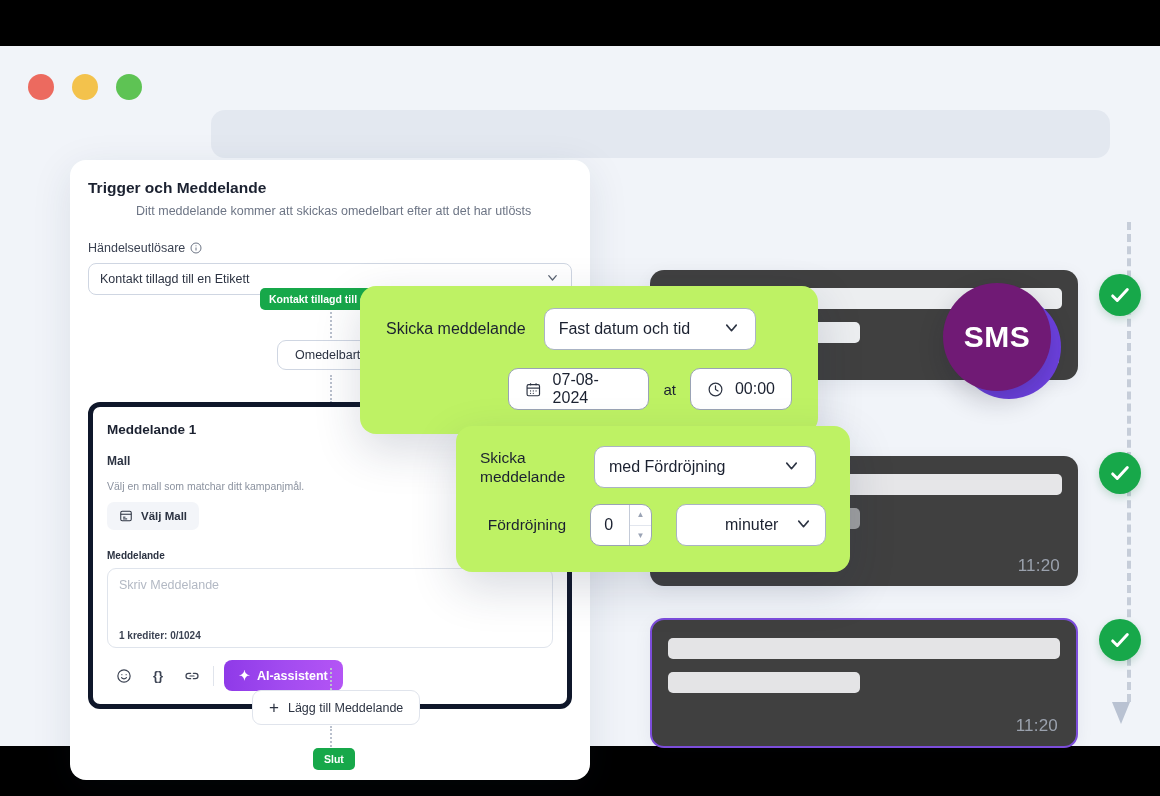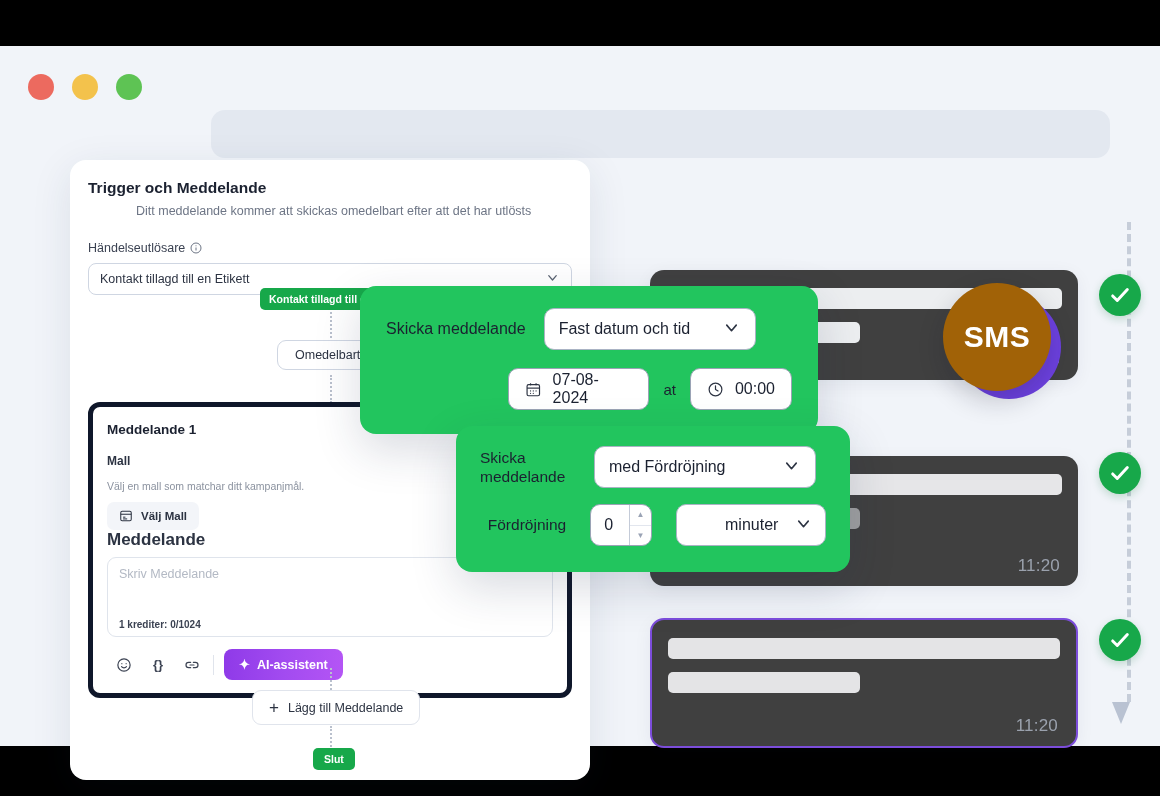--- a/index.html
+++ b/index.html
@@ -60,21 +60,21 @@
   .bubble.b2 .skel.half { background:#eceef0; opacity:.55; }
 
   
   .smsbadge { position: absolute; left: 943px; top: 283px; width: 120px; height: 116px; }
   .smsbadge .purple {
     position:absolute; left: 14px; top: 12px; width: 104px; height: 104px;
     border-radius:50%; background:#6d41e0;
   }
   .smsbadge .dark {
     position:absolute; left: 0; top: 0; width: 108px; height: 108px;
-    border-radius:50%; background:#a16207;
+    border-radius:50%; background:#701a75;
     display:flex; align-items:center; justify-content:center;
     box-shadow: 0 10px 26px rgba(20,20,40,.20);
     text-align: right;
   }
   .smsbadge .dark span {
     color:#fff; font-size:30px; font-weight:700; letter-spacing:.5px;
   }
 
   
   .rail { position:absolute; left:1121px; top:222px; width:16px; height:500px; }
@@ -137,21 +137,21 @@
   }
   .msg-title { font-size:13.5px; font-weight:700; color:#1b2130; }
   .sec-label { font-size:12px; font-weight:700; color:#2c3342; margin-top:17px; }
   .sec-help { font-size:10.5px; color:#8b929f; margin-top:12px; }
   .tmpl-btn {
     margin-top:10px; display:inline-flex; align-items:center; gap:8px;
     background:#f3f5f9; border-radius:7px; padding:7px 12px;
     font-size:11.5px; font-weight:700; color:#2c3342;
   }
   .tmpl-btn svg { width:14px; height:14px; }
-  .msg-label { font-size:17px; font-weight:700; color:#2c3342; }
+  .msg-label { font-size:10px; font-weight:700; color:#2c3342; margin-top:20px; }
   .textarea {
     margin-top:7px; height:80px; border:1px solid #dfe4ec; border-radius:9px;
     background:#fff; padding:9px 11px; position:relative;
   }
   .ta-ph { font-size:12.5px; color:#b3b9c4; }
   .credits {
     position:absolute; left:11px; bottom:6px;
     font-size:10px; font-weight:700; color:#3b4252;
   }
   .toolbar { margin-top:12px; display:flex; align-items:center; gap:0; }
@@ -175,21 +175,21 @@
   }
   .add-btn .plus { font-size:17px; line-height:1; color:#2c3342; }
   .end-badge {
     position:absolute; left:243px; top:588px;
     background:#17a84a; color:#fff; font-size:10.5px; font-weight:600;
     padding:5px 11px; border-radius:5px;
   }
 
   
   .pop {
-    position:absolute; background:#22c55e; border-radius:16px;
+    position:absolute; background:#bef264; border-radius:16px;
     box-shadow: 0 16px 46px rgba(28,44,80,.17);
   }
   .pop-date { left:360px; top:286px; width:458px; height:148px; padding:22px 26px; }
   .row1 { display:flex; align-items:center; gap:18px; }
   .pop-lbl { font-size:16px; color:#1b2130; }
   .pop-select {
     border:1px solid #aab3c4; border-radius:10px; background:#fff;
     height:42px; display:flex; align-items:center; justify-content:space-between;
     padding:0 14px; font-size:16px; color:#1b2130; gap:16px;
   }

